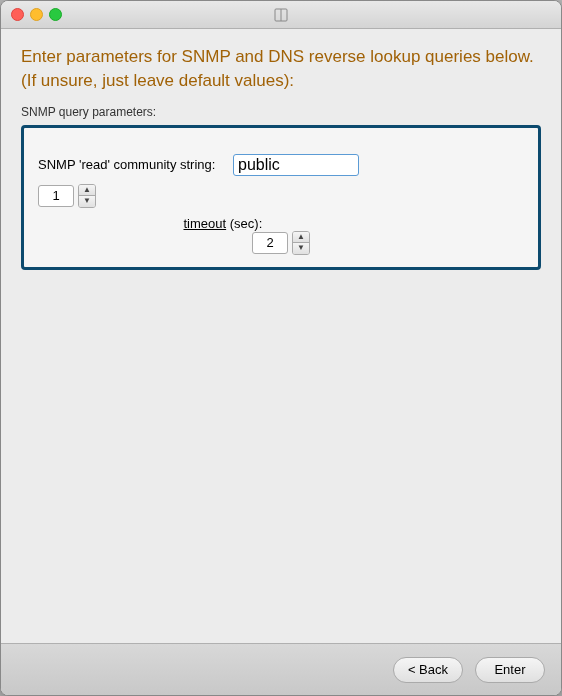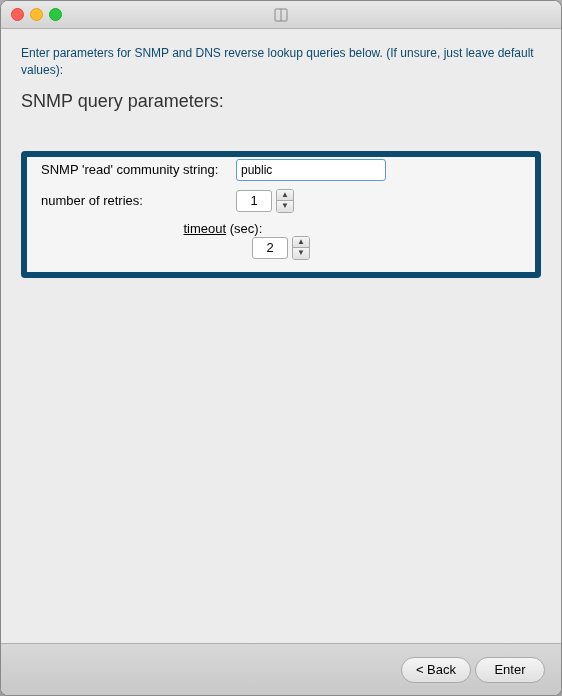--- a/index.html
+++ b/index.html
@@ -64,38 +64,37 @@
 
     .content {
       flex: 1;
       padding: 16px 20px 12px 20px;
       display: flex;
       flex-direction: column;
       overflow: hidden;
     }
 
     .intro-text {
-      color: #0c4a6e;
-      font-size: 12px;
+      color: #a16207;
+      font-size: 17px;
       line-height: 1.4;
       margin-bottom: 12px;
     }
 
     .section-label {
-      font-size: 18px;
+      font-size: 12px;
       color: #333;
       margin-bottom: 6px;
     }
 
     .params-box {
       background: #f5f5f5;
-      border: 6px solid #0c4a6e;
+      border: 3px solid #0c4a6e;
       border-radius: 4px;
-      padding: 2px 14px 12px 14px;
-      margin-top: 33px;
+      padding: 26px 14px 12px 14px;
     }
 
     .param-row {
       display: flex;
       align-items: center;
       margin-bottom: 8px;
     }
 
     .param-row:last-child {
       margin-bottom: 0;
@@ -108,25 +107,25 @@
       color: #000;
       flex-shrink: 0;
     }
 
     .param-label .underline {
       text-decoration: underline;
     }
 
     .text-input {
       height: 22px;
-      width: 150px;
+      width: 126px;
       border: 1.5px solid #5b9bd5;
       border-radius: 3px;
       padding: 0 4px;
-      font-size: 12px;
+      font-size: 16px;
       background: #fff;
       outline: none;
     }
 
     .spinner-group {
       display: flex;
       align-items: center;
       gap: 4px;
     }
 
@@ -172,21 +171,21 @@
     .spacer { flex: 1; }
 
     .footer {
       height: 52px;
       background: linear-gradient(to bottom, #d8d8d8, #c8c8c8);
       border-top: 1px solid #b0b0b0;
       display: flex;
       align-items: center;
       justify-content: flex-end;
       padding: 0 16px;
-      gap: 4px;
+      gap: 12px;
       flex-shrink: 0;
     }
 
     .nav-button {
       height: 26px;
       min-width: 70px;
       padding: 0 14px;
       border-radius: 13px;
       border: 1px solid #aaa;
       background: linear-gradient(to bottom, #f5f5f5, #e0e0e0);
@@ -226,21 +225,20 @@
     <p class="section-label">SNMP query parameters:</p>
 
     <div class="params-box">
 
       <div class="param-row">
         <span class="param-label">SNMP 'read' community string:</span>
         <input class="text-input" type="text" value="public" style="">
       </div>
 
       <div class="param-row">
-        <span class="param-label">number of retries:</span>
         <div class="spinner-group">
           <div class="spinner-value">1</div>
           <div class="spinner-buttons">
             <button class="spinner-up">▲</button>
             <button class="spinner-down">▼</button>
           </div>
         </div>
       </div>
 
       <div class="param-row">

